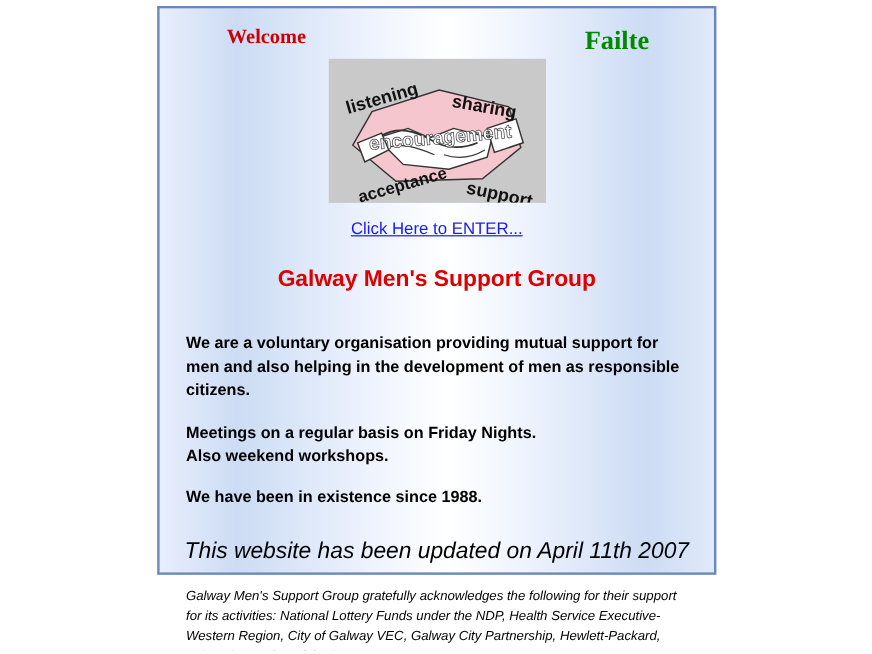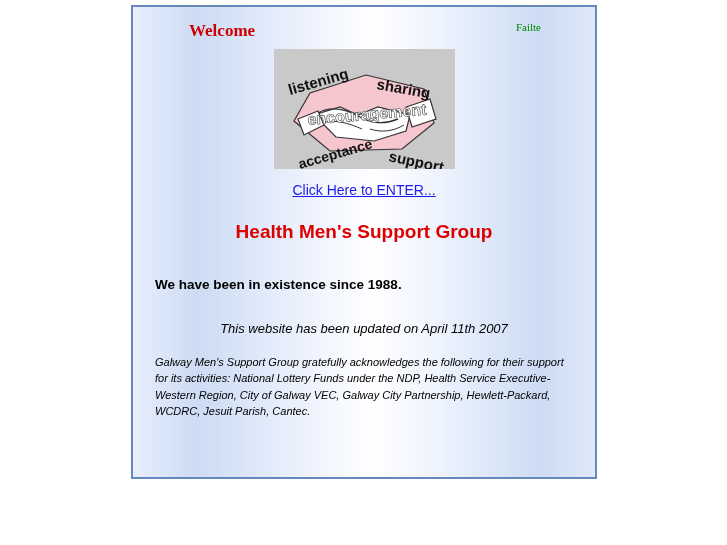--- a/index.html
+++ b/index.html
@@ -44,22 +44,22 @@
     color: #cc0000;
     font-weight: bold;
     font-size: 17px;
     font-family: "Liberation Serif", serif;
   }
   .failte {
     position: absolute;
     right: 42px;
     top: 14px;
     color: #008800;
-    font-weight: normal;
-    font-size: 11px;
+    font-weight: bold;
+    font-size: 22px;
     font-family: "Liberation Serif", serif;
   }
   .logo-wrap {
     text-align: center;
     margin-top: 2px;
   }
   .logo {
     display: inline-block;
     width: 181px;
     height: 120px;
@@ -97,21 +97,21 @@
   }
   .body-text p {
     margin: 0 0 16px 0;
   }
   .body-text p.tight {
     margin-bottom: 14px;
   }
   .updated {
     text-align: center;
     font-style: italic;
-    font-size: 13px;
+    font-size: 19px;
     margin-top: 26px;
     color: #000;
     font-family: "Liberation Sans", sans-serif;
   }
   .ack {
     margin-top: 18px;
     padding: 0 10px;
     font-style: italic;
     font-size: 11px;
     line-height: 1.5;
@@ -151,23 +151,28 @@
               <text x="34" y="76" font-size="16" fill="#ffffff" stroke="#444" stroke-width="0.6" transform="rotate(-5 34 76)">encouragement</text>
             </g>
           </svg>
         </div>
       </div>
 
       <div class="enter-wrap">
         <a class="enter-link" href="#">Click Here to ENTER...</a>
       </div>
 
-      <div class="title">Health Men's Support Group</div>
+      <div class="title">Galway Men's Support Group</div>
 
       <div class="body-text">
+        <p>We are a voluntary organisation providing mutual support for men and also helping in the development of men as responsible citizens.</p>
+        <p class="tight">
+          <span>Meetings on a regular basis on Friday Nights.</span><br>
+          <span>Also weekend workshops.</span>
+        </p>
         <p>We have been in existence since 1988.</p>
       </div>
 
       <div class="updated">This website has been updated on April 11th 2007</div>
 
       <div class="ack">Galway Men's Support Group gratefully acknowledges the following for their support for its activities: National Lottery Funds under the NDP, Health Service Executive-Western Region, City of Galway VEC, Galway City Partnership, Hewlett-Packard, WCDRC, Jesuit Parish, Cantec.</div>
 
     </div>
   </div>
 </div>

